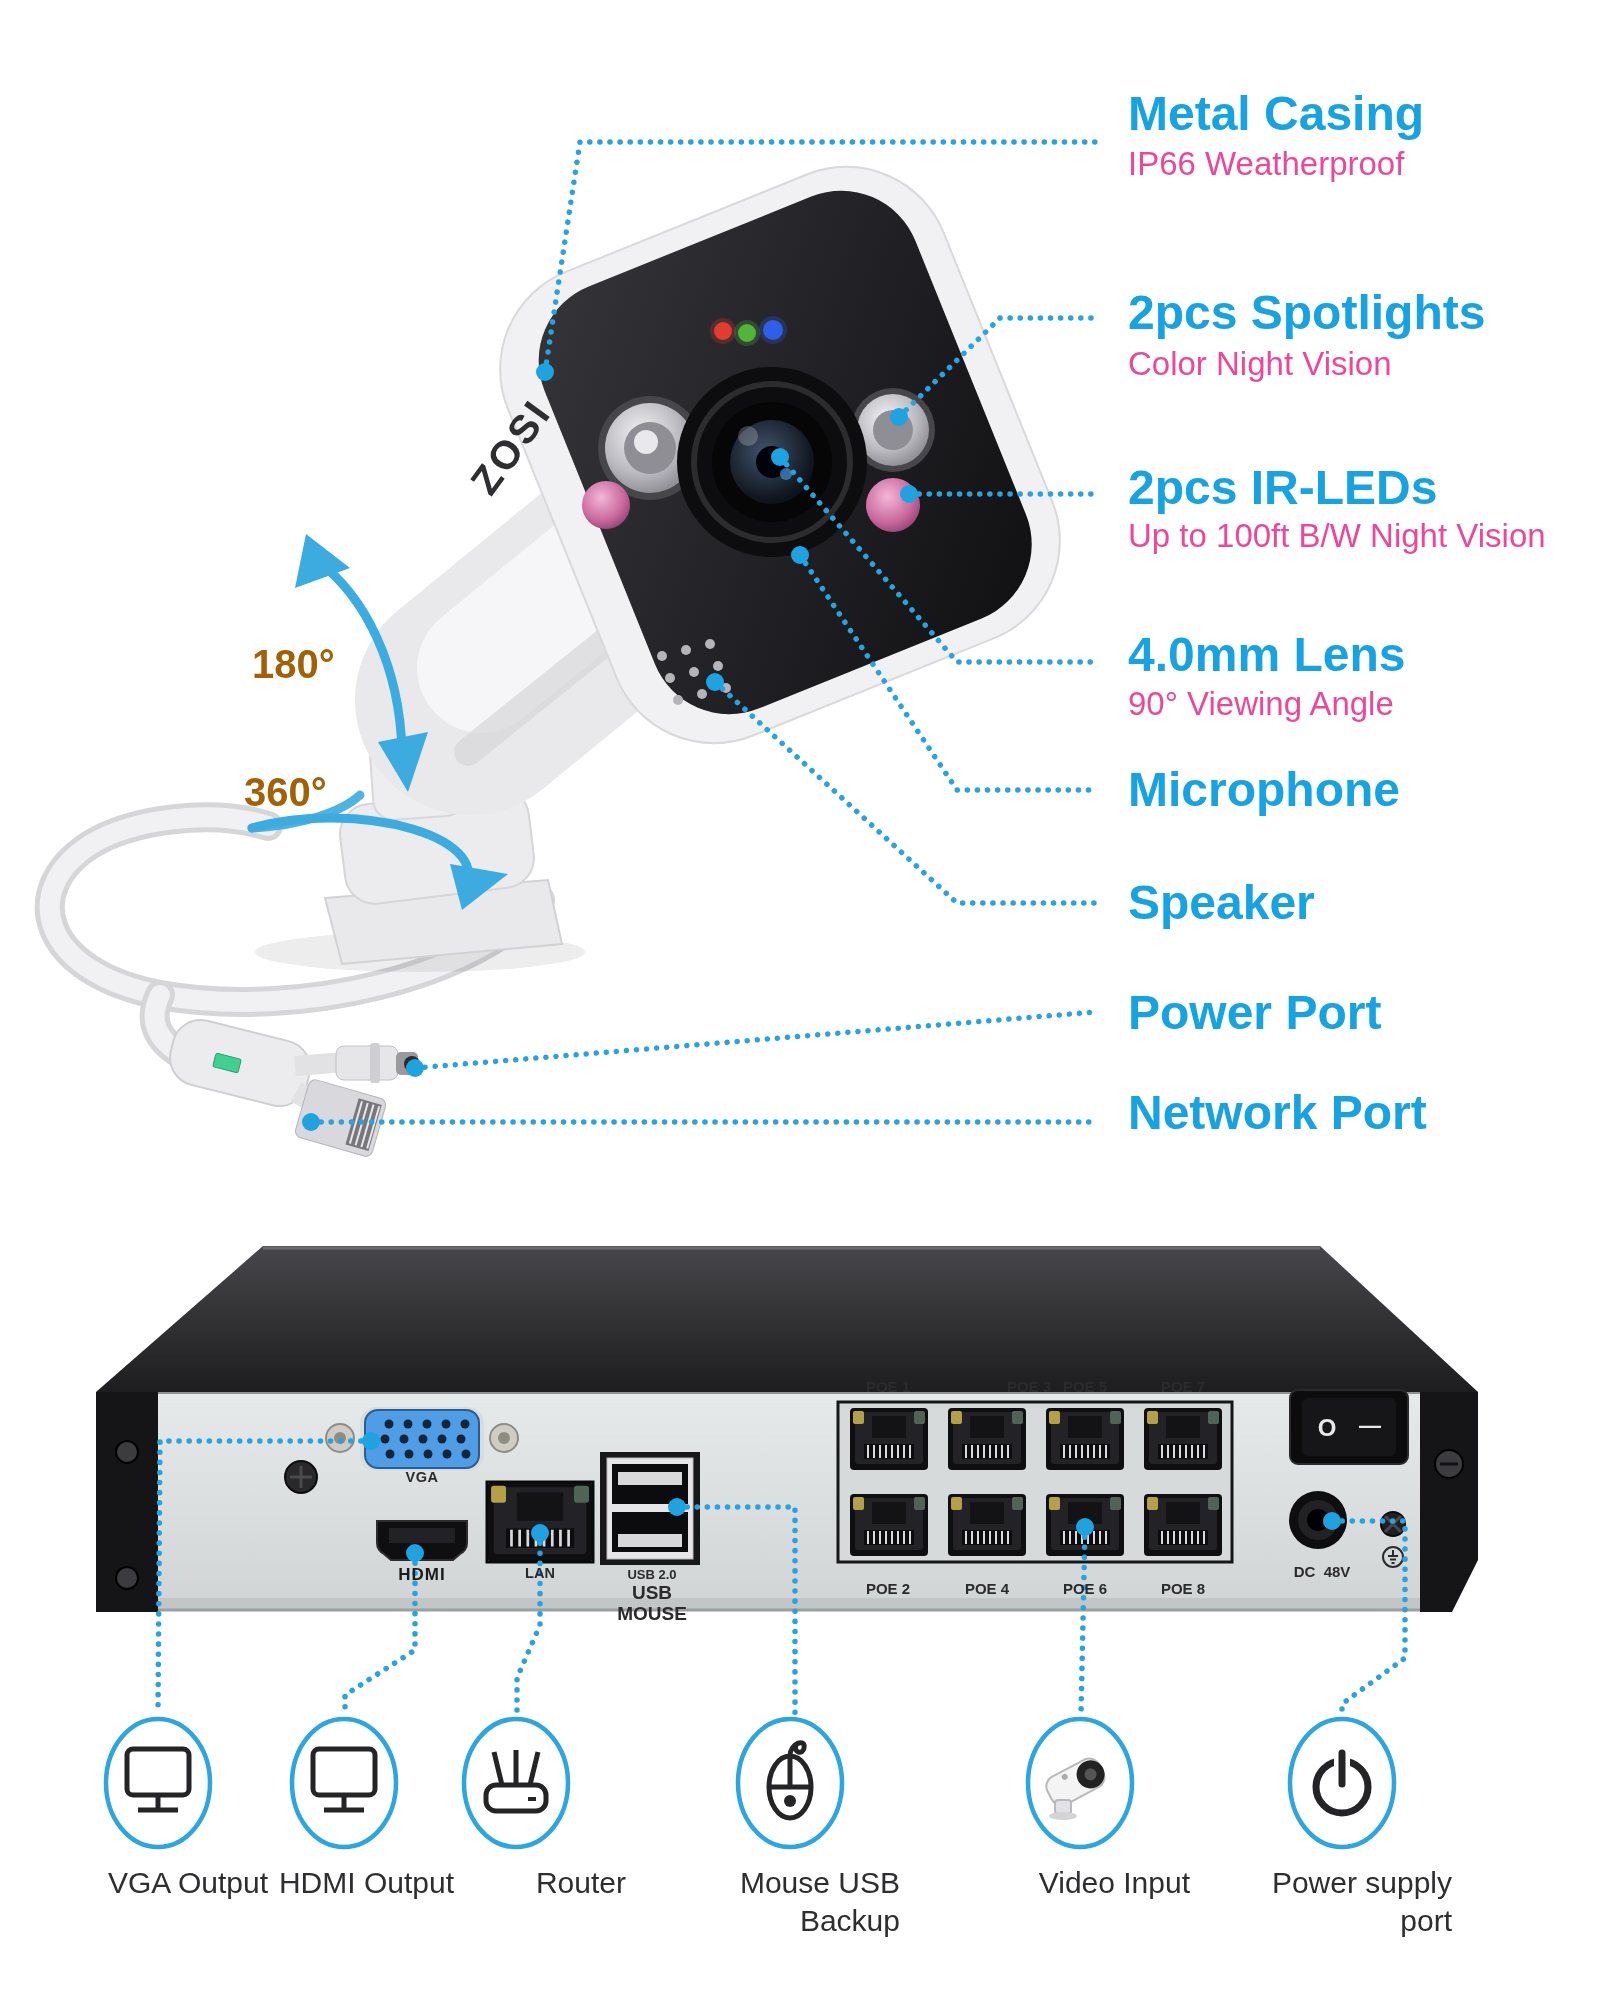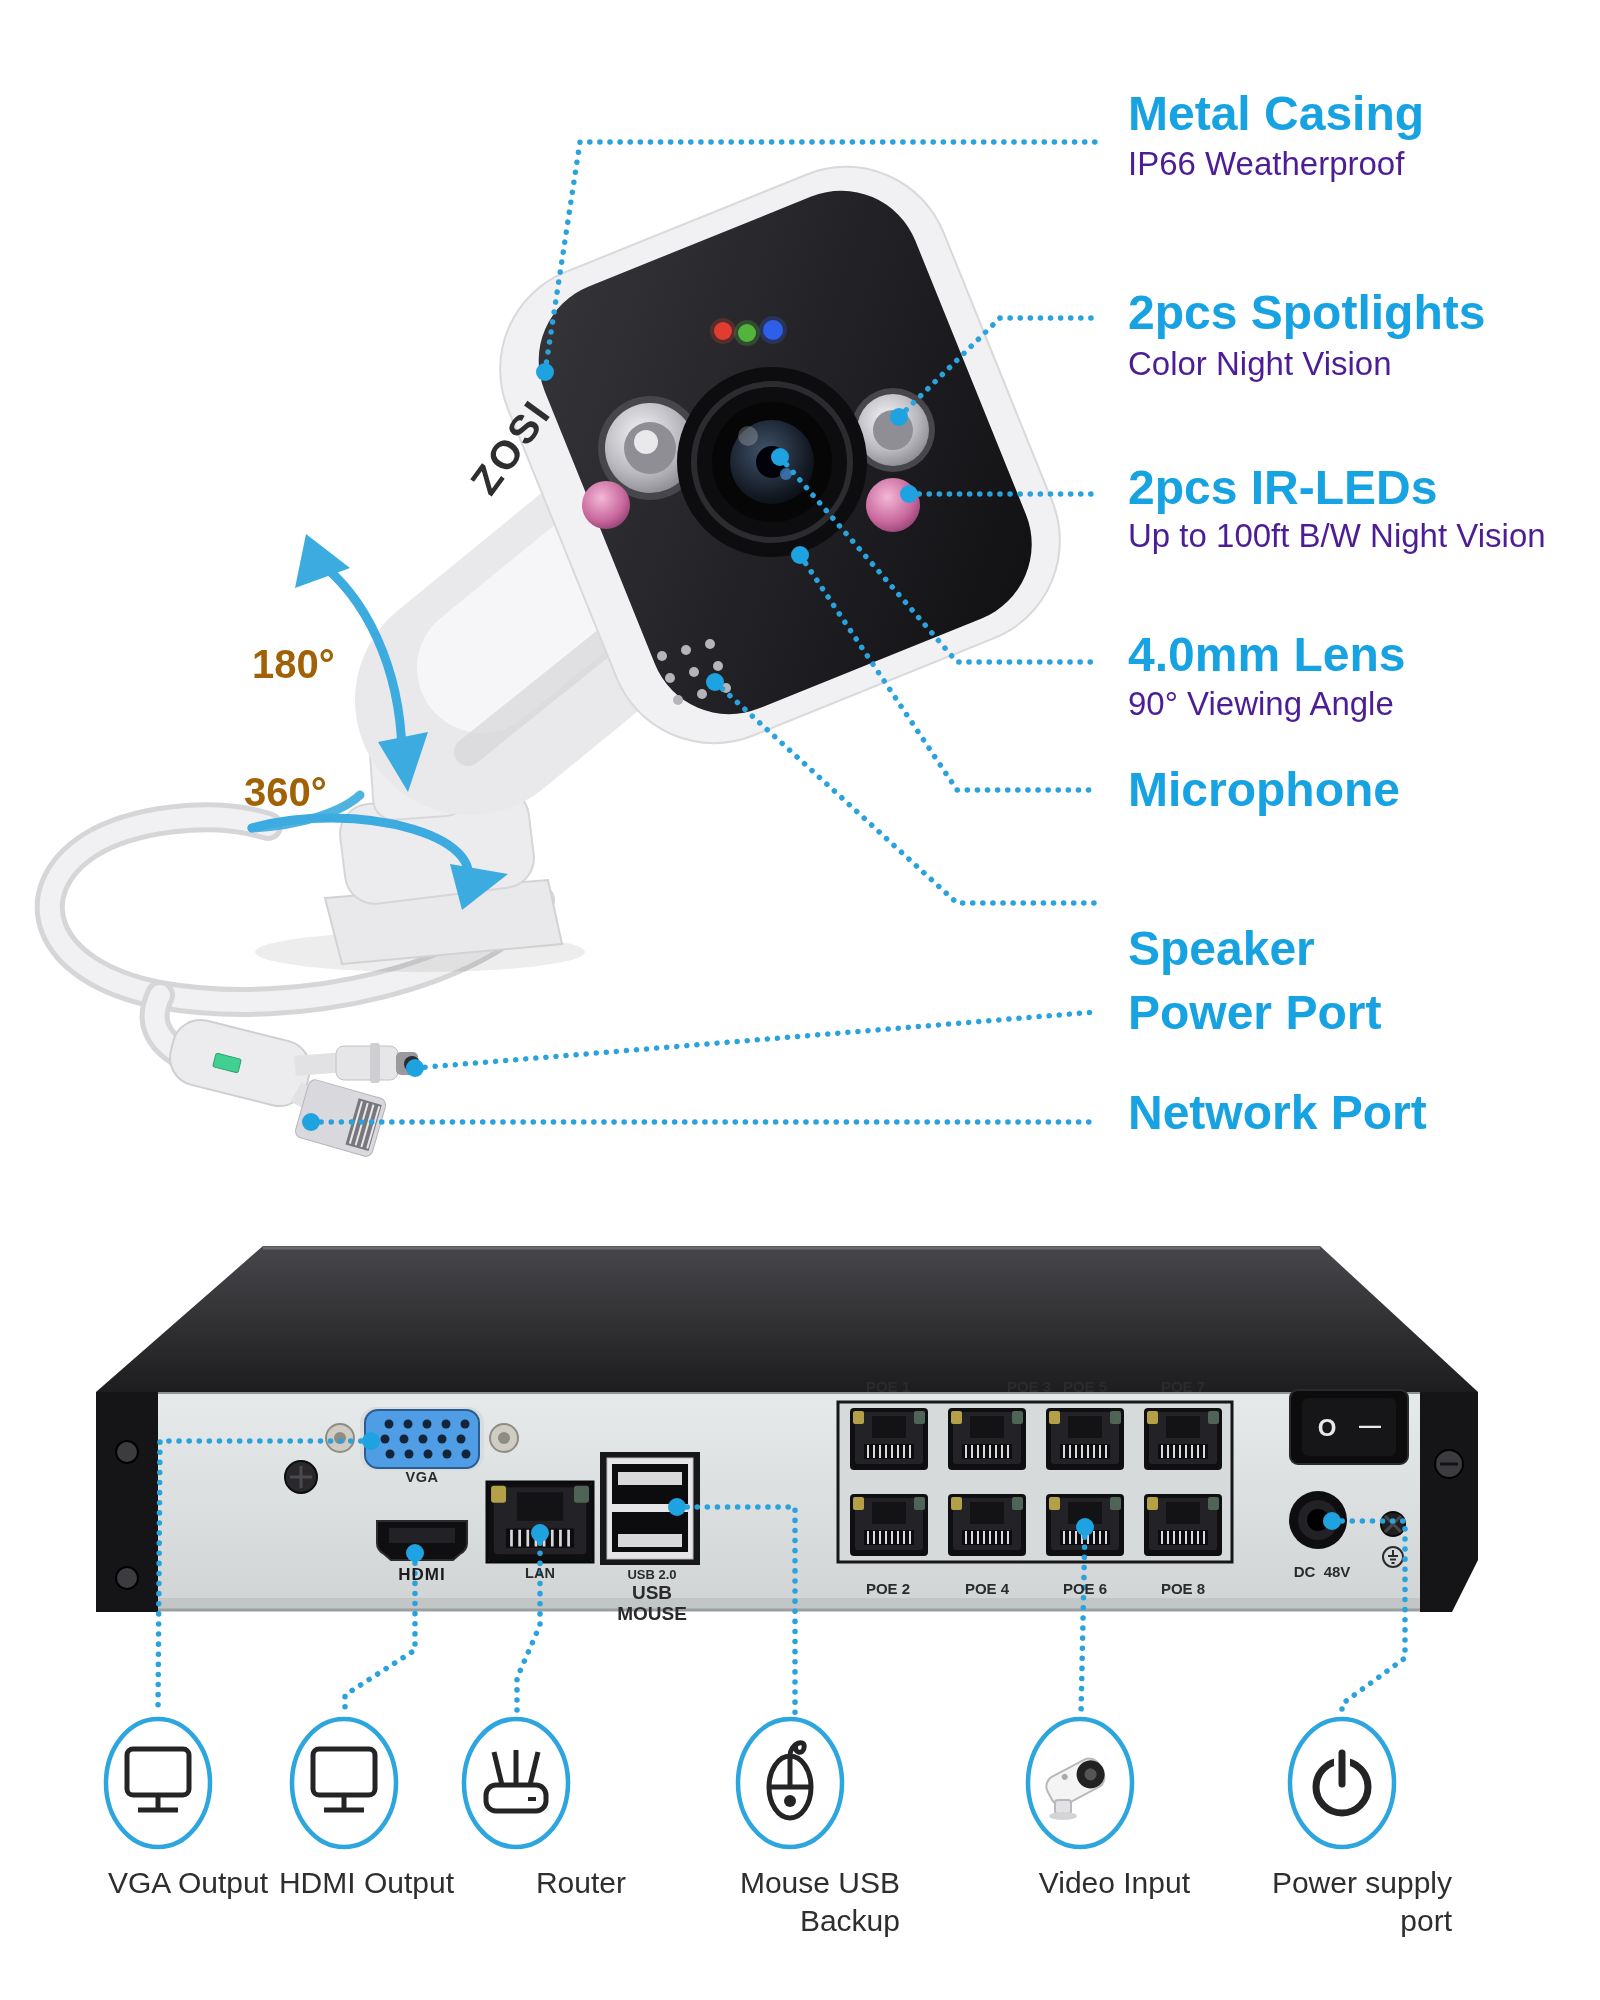--- a/index.html
+++ b/index.html
@@ -1,20 +1,20 @@
 <!DOCTYPE html>
 <html><head>
 <meta charset="utf-8">
 <style>
   html,body{margin:0;padding:0;background:#fff;}
   #stage{position:relative;width:1600px;height:2000px;background:#fff;overflow:hidden;
          font-family:"Liberation Sans","DejaVu Sans",sans-serif;}
   #art{position:absolute;left:0;top:0;}
   .h{position:absolute;left:1128px;font-size:48px;font-weight:700;color:#17A2E2;line-height:1;white-space:nowrap;}
-  .s{position:absolute;left:1128px;font-size:33px;font-weight:400;color:#4c1d95;line-height:1;white-space:nowrap;}
+  .s{position:absolute;left:1128px;font-size:33px;font-weight:400;color:#ec4899;line-height:1;white-space:nowrap;}
   .rot{position:absolute;font-size:40px;font-weight:700;color:#a16207;line-height:1;}
   .plabel{position:absolute;color:#2b2b2d;text-align:center;line-height:1.1;font-weight:bold;}
   .poe{width:90px;font-size:15px;}
   .legend-label{position:absolute;width:220px;text-align:right;font-size:30px;color:#2e2e30;line-height:1.25;}
   .pre{white-space:pre;}
 </style>
 </head>
 <body>
 
 <div id="stage">
@@ -394,21 +394,21 @@
   <div class="h" style="top:289px">2pcs Spotlights</div>
   <div class="s" style="top:347px">Color Night Vision</div>
 
   <div class="h" style="top:464px">2pcs IR-LEDs</div>
   <div class="s" style="top:519px">Up to 100ft B/W Night Vision</div>
 
   <div class="h" style="top:631px">4.0mm Lens</div>
   <div class="s" style="top:687px">90° Viewing Angle</div>
 
   <div class="h" style="top:766px">Microphone</div>
-  <div class="h" style="top:925px">Speaker</div>
+  <div class="h" style="top:879px">Speaker</div>
   <div class="h" style="top:989px">Power Port</div>
   <div class="h" style="top:1089px">Network Port</div>
 
   <div class="rot" style="left:252px;top:644px">180°</div>
   <div class="rot" style="left:244px;top:772px">360°</div>
 
   <div class="plabel" style="left:382px;top:1470px;width:80px;font-size:14.5px;letter-spacing:0.5px">VGA</div>
   <div class="plabel" style="left:382px;top:1566px;width:80px;font-size:17px;font-weight:bold;letter-spacing:1px;color:#1b1b1d">HDMI</div>
   <div class="plabel" style="left:500px;top:1566px;width:80px;font-size:14.5px">LAN</div>
   <div class="plabel" style="left:602px;top:1568px;width:100px;font-size:13px">USB 2.0</div>

